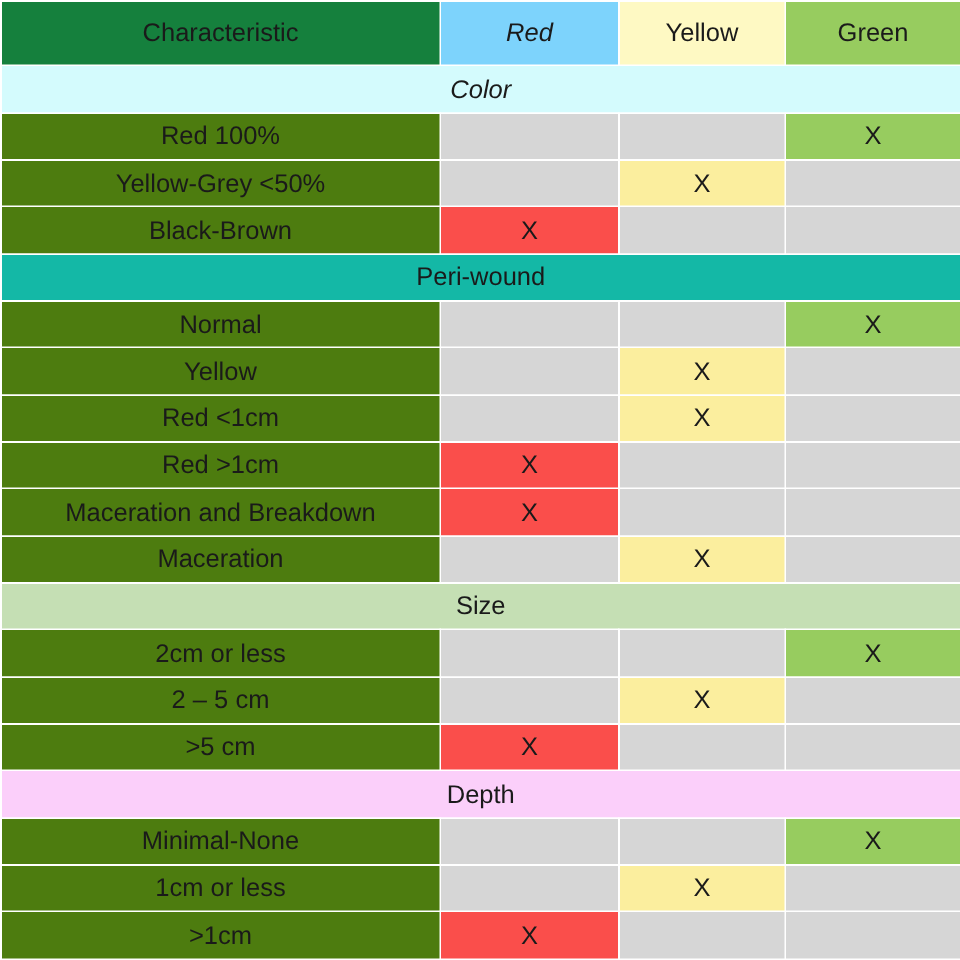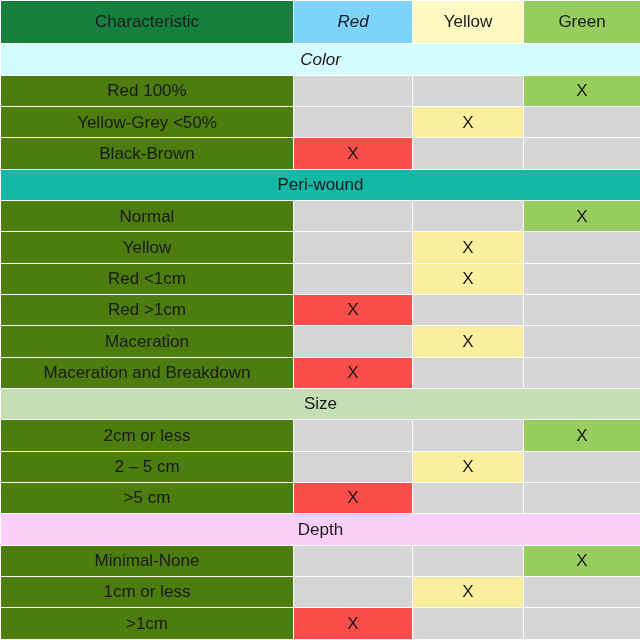--- a/index.html
+++ b/index.html
@@ -122,29 +122,29 @@
         <td class="cell-yel"><span class="mark">X</span></td>
         <td class="cell-blank"></td>
       </tr>
       <tr class="data-row">
         <td class="label-cell">Red  &gt;1cm</td>
         <td class="cell-red"><span class="mark">X</span></td>
         <td class="cell-blank"></td>
         <td class="cell-blank"></td>
       </tr>
       <tr class="data-row">
+        <td class="label-cell">Maceration and Breakdown</td>
+        <td class="cell-red"><span class="mark">X</span></td>
+        <td class="cell-blank"></td>
+        <td class="cell-blank"></td>
+      </tr>
+      <tr class="data-row">
         <td class="label-cell">Maceration</td>
         <td class="cell-blank"></td>
         <td class="cell-yel"><span class="mark">X</span></td>
-        <td class="cell-blank"></td>
-      </tr>
-      <tr class="data-row">
-        <td class="label-cell">Maceration and Breakdown</td>
-        <td class="cell-red"><span class="mark">X</span></td>
-        <td class="cell-blank"></td>
         <td class="cell-blank"></td>
       </tr>
       <tr class="section-row">
         <td class="sec-size" colspan="4">Size</td>
       </tr>
       <tr class="data-row">
         <td class="label-cell">2cm or less</td>
         <td class="cell-blank"></td>
         <td class="cell-blank"></td>
         <td class="cell-grn"><span class="mark">X</span></td>

